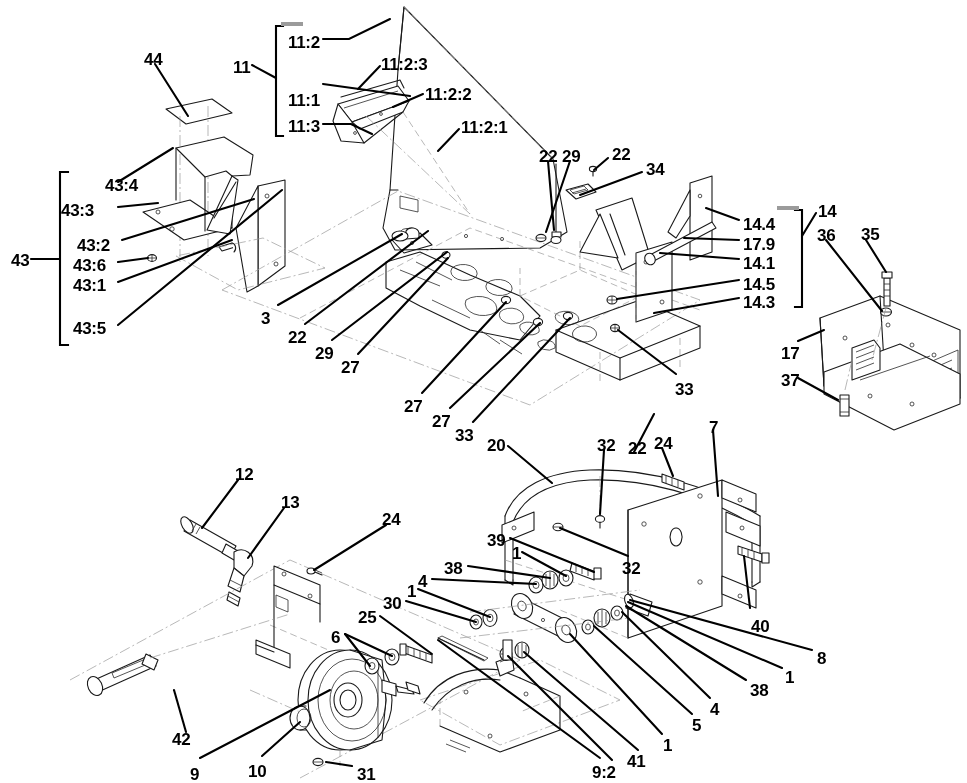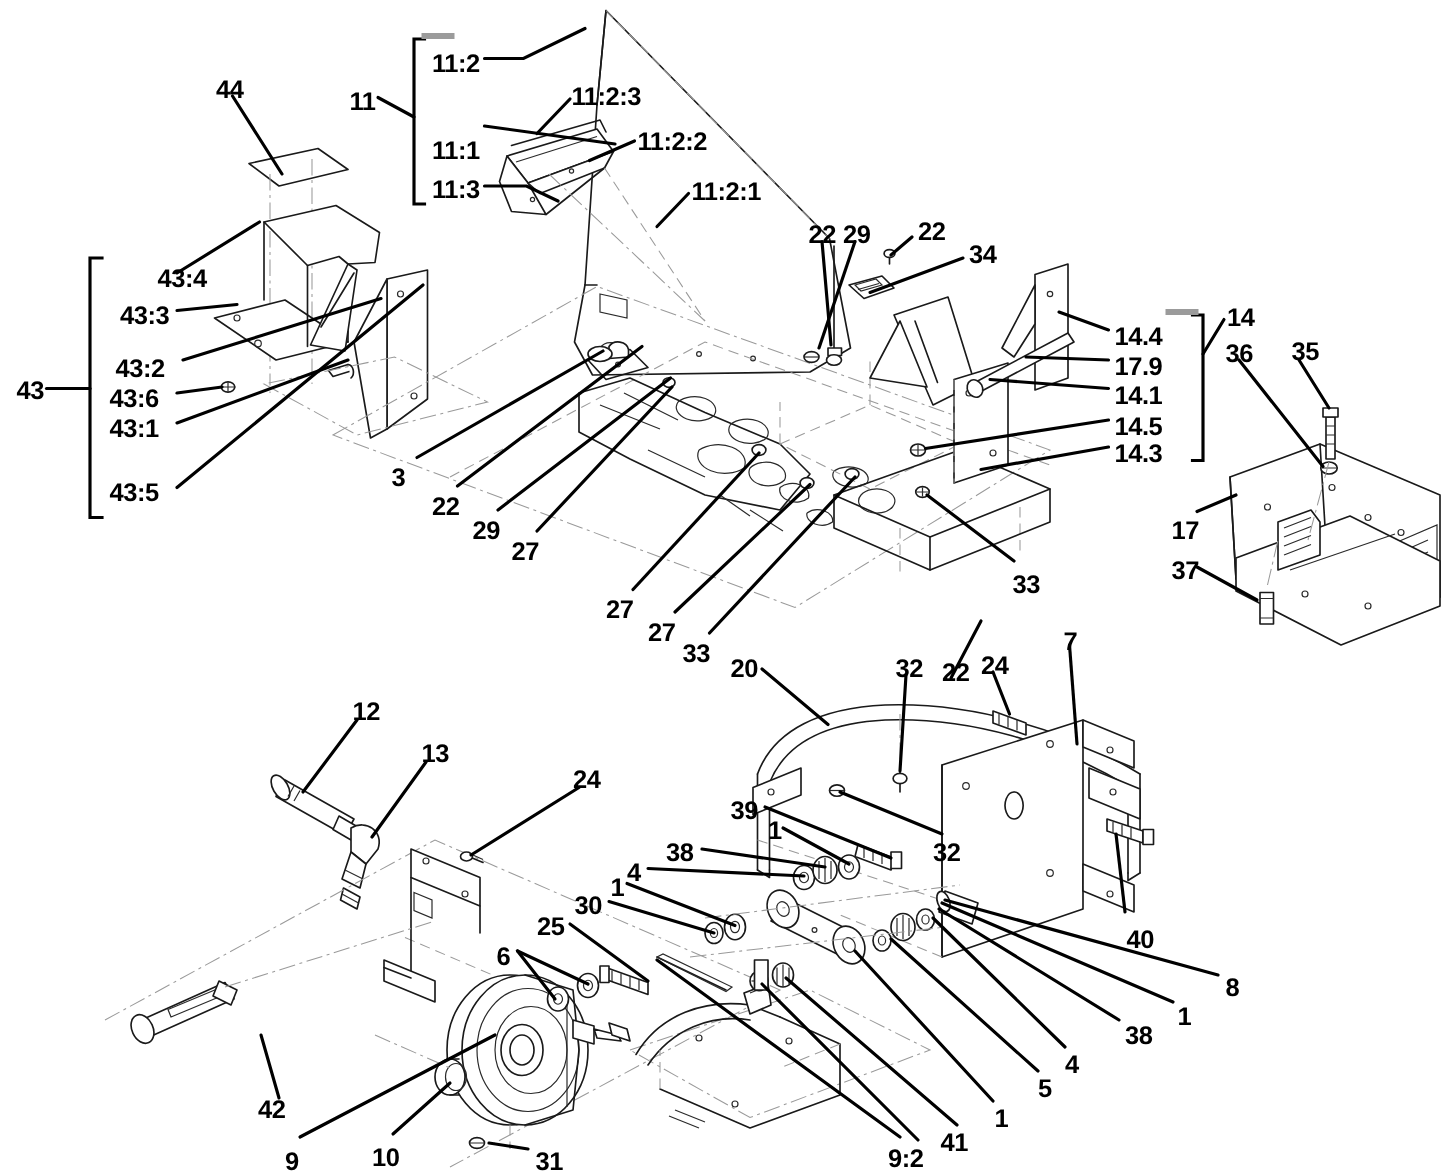--- a/index.html
+++ b/index.html
@@ -541,21 +541,21 @@
   <span class="lbl" style="left:288px;top:78px;margin-top:14px;">11:1</span>
   <span class="lbl" style="left:288px;top:118px;">11:3</span>
   <span class="lbl" style="left:381px;top:56px;">11:2:3</span>
   <span class="lbl" style="left:425px;top:86px;">11:2:2</span>
   <span class="lbl" style="left:461px;top:119px;">11:2:1</span>
   <span class="lbl" style="left:539px;top:148px;">22</span>
   <span class="lbl" style="left:562px;top:148px;">29</span>
   <span class="lbl" style="left:612px;top:146px;">22</span>
   <span class="lbl" style="left:646px;top:161px;">34</span>
   <span class="lbl" style="left:73px;top:177px;margin-left:32px;">43:4</span>
-  <span class="lbl" style="left:80px;top:202px;">43:3</span>
+  <span class="lbl" style="left:61px;top:202px;">43:3</span>
   <span class="lbl" style="left:77px;top:237px;">43:2</span>
   <span class="lbl" style="left:73px;top:257px;">43:6</span>
   <span class="lbl" style="left:73px;top:277px;">43:1</span>
   <span class="lbl" style="left:73px;top:320px;">43:5</span>
   <span class="lbl" style="left:11px;top:252px;text-align:center;">43</span>
   <span class="lbl" style="left:743px;top:216px;">14.4</span>
   <span class="lbl" style="left:743px;top:236px;">17.9</span>
   <span class="lbl" style="left:743px;top:255px;">14.1</span>
   <span class="lbl" style="left:743px;top:276px;">14.5</span>
   <span class="lbl" style="left:743px;top:294px;">14.3</span>

